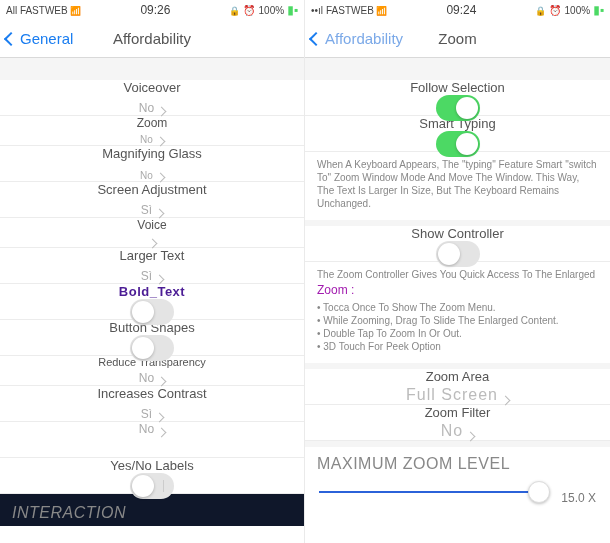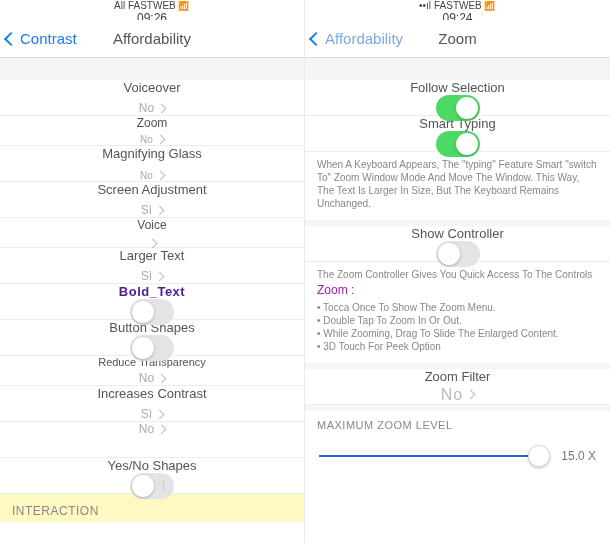--- a/index.html
+++ b/index.html
@@ -20,21 +20,20 @@
     .screen-right { width: 305px; }
     .status-bar {
       height: 20px;
       display: flex;
       align-items: center;
       justify-content: space-between;
       padding: 0 6px;
       font-size: 10px;
       color: #444;
       background: #fff;
-      flex-direction: column;
     }
     .status-left, .status-right { display: flex; align-items: center; gap: 3px; }
     .status-center { font-weight: 500; font-size: 12px; color:#404040; }
     .wifi-icon::before { content: "📶"; font-size: 9px; }
     .battery { color: #4cd964; font-size: 12px; }
     .lock::before { content: "🔒"; font-size: 9px; }
     .nav-bar {
       height: 38px;
       display: flex;
       align-items: center;
@@ -77,21 +76,21 @@
       border-bottom: 1px solid #ececec;
       font-size: 13px;
       color: #444;
       flex-direction: column;
     }
     .row.tight { height: 30px; font-size: 12px; }
     .row-label { color: #555; }
     .row-label.bold { font-weight: 700; color: #4c1d95; letter-spacing: .5px; }
     .row-value {
       display: flex;
-      align-items: center;
+      align-items: flex-end;
       gap: 4px;
       color: #aaa;
       font-size: 12px;
     }
     .row-value.big { font-size: 16px; color:#bbb; letter-spacing: 1px; }
     .chevron-right {
       width: 7px; height: 7px;
       border-top: 1.5px solid #bbb;
       border-right: 1.5px solid #bbb;
       transform: rotate(45deg);
@@ -127,21 +126,21 @@
       font-size: 10px;
       color: #888;
       line-height: 1.3;
       background: #fff;
     }
     .hint .title { font-size: 12px; color:#a21caf; margin: 2px 0; }
     .slider-row {
       padding: 14px 14px 8px 14px;
       background: #fff;
       display: flex;
-      align-items: center;
+      align-items: flex-start;
       gap: 6px;
     }
     .slider-track {
       flex: 1;
       height: 2px;
       background: #c9c9c9;
       position: relative;
     }
     .slider-fill {
       position: absolute;
@@ -159,28 +158,29 @@
       right: 0; top: -10px;
     }
     .slider-label {
       font-size: 12px;
       color: #777;
       width: 40px;
       text-align: right;
     }
     .section-header {
       padding: 10px 12px 4px 12px;
-      font-size: 12px;
+      font-size: 16px;
       color: #888;
       letter-spacing: .5px;
-      background: #fef9c3;
+      background: #0f172a;
+      font-style: italic;
     }
     .section-header-white {
       padding: 8px 12px 4px 12px;
-      font-size: 11px;
+      font-size: 16px;
       color: #888;
       letter-spacing: .5px;
       background: #fff;
     }
   </style>
 </head>
 <body>
 
 <div class="screen screen-left">
   <div class="status-bar">
@@ -193,21 +193,21 @@
       <span class="lock"></span>
       <span>⏰</span>
       <span>100%</span>
       <span class="battery">▮▪</span>
     </div>
   </div>
 
   <div class="nav-bar">
     <div class="nav-back">
       <span class="chevron-left"></span>
-      <span>Contrast</span>
+      <span>General</span>
     </div>
     <div class="nav-title">Affordability</div>
   </div>
 
   <div class="section-gap"></div>
 
   <div class="row">
     <span class="row-label">Voiceover</span>
     <span class="row-value">
         <span>No</span>
@@ -270,21 +270,21 @@
         <span class="chevron-right"></span>
       </span>
   </div>
   <div class="row">
     <span class="row-value">
         <span>No</span>
         <span class="chevron-right"></span>
       </span>
   </div>
   <div class="row">
-    <span class="row-label">Yes/No Shapes</span>
+    <span class="row-label">Yes/No Labels</span>
     <div class="toggle off with-line"></div>
   </div>
 
   <div class="section-header">INTERACTION</div>
 </div>
 
 <div class="screen screen-right">
   <div class="status-bar">
     <div class="status-left">
       <span>••ıl</span>
@@ -320,30 +320,37 @@
   </div>
   <div class="hint">When A Keyboard Appears, The "typing" Feature Smart "switch To" Zoom Window Mode And Move The Window. This Way, The Text Is Larger In Size, But The Keyboard Remains Unchanged.</div>
 
   <div class="section-gap-small"></div>
 
   <div class="row">
     <span class="row-label">Show Controller</span>
     <div class="toggle off"></div>
   </div>
   <div class="hint">
-    <div>The Zoom Controller Gives You Quick Access To The Controls</div>
+    <div>The Zoom Controller Gives You Quick Access To The Enlarged</div>
     <div class="title">Zoom :</div>
     <div>• Tocca Once To Show The Zoom Menu.</div>
+    <div>• While Zooming, Drag To Slide The Enlarged Content.</div>
     <div>• Double Tap To Zoom In Or Out.</div>
-    <div>• While Zooming, Drag To Slide The Enlarged Content.</div>
     <div>• 3D Touch For Peek Option</div>
   </div>
 
   <div class="section-gap-small"></div>
 
+  <div class="row">
+    <span class="row-label">Zoom Area</span>
+    <span class="row-value big">
+        <span>Full Screen</span>
+        <span class="chevron-right"></span>
+      </span>
+  </div>
   <div class="row">
     <span class="row-label">Zoom Filter</span>
     <span class="row-value big">
         <span>No</span>
         <span class="chevron-right"></span>
       </span>
   </div>
 
   <div class="section-gap-small"></div>
 

